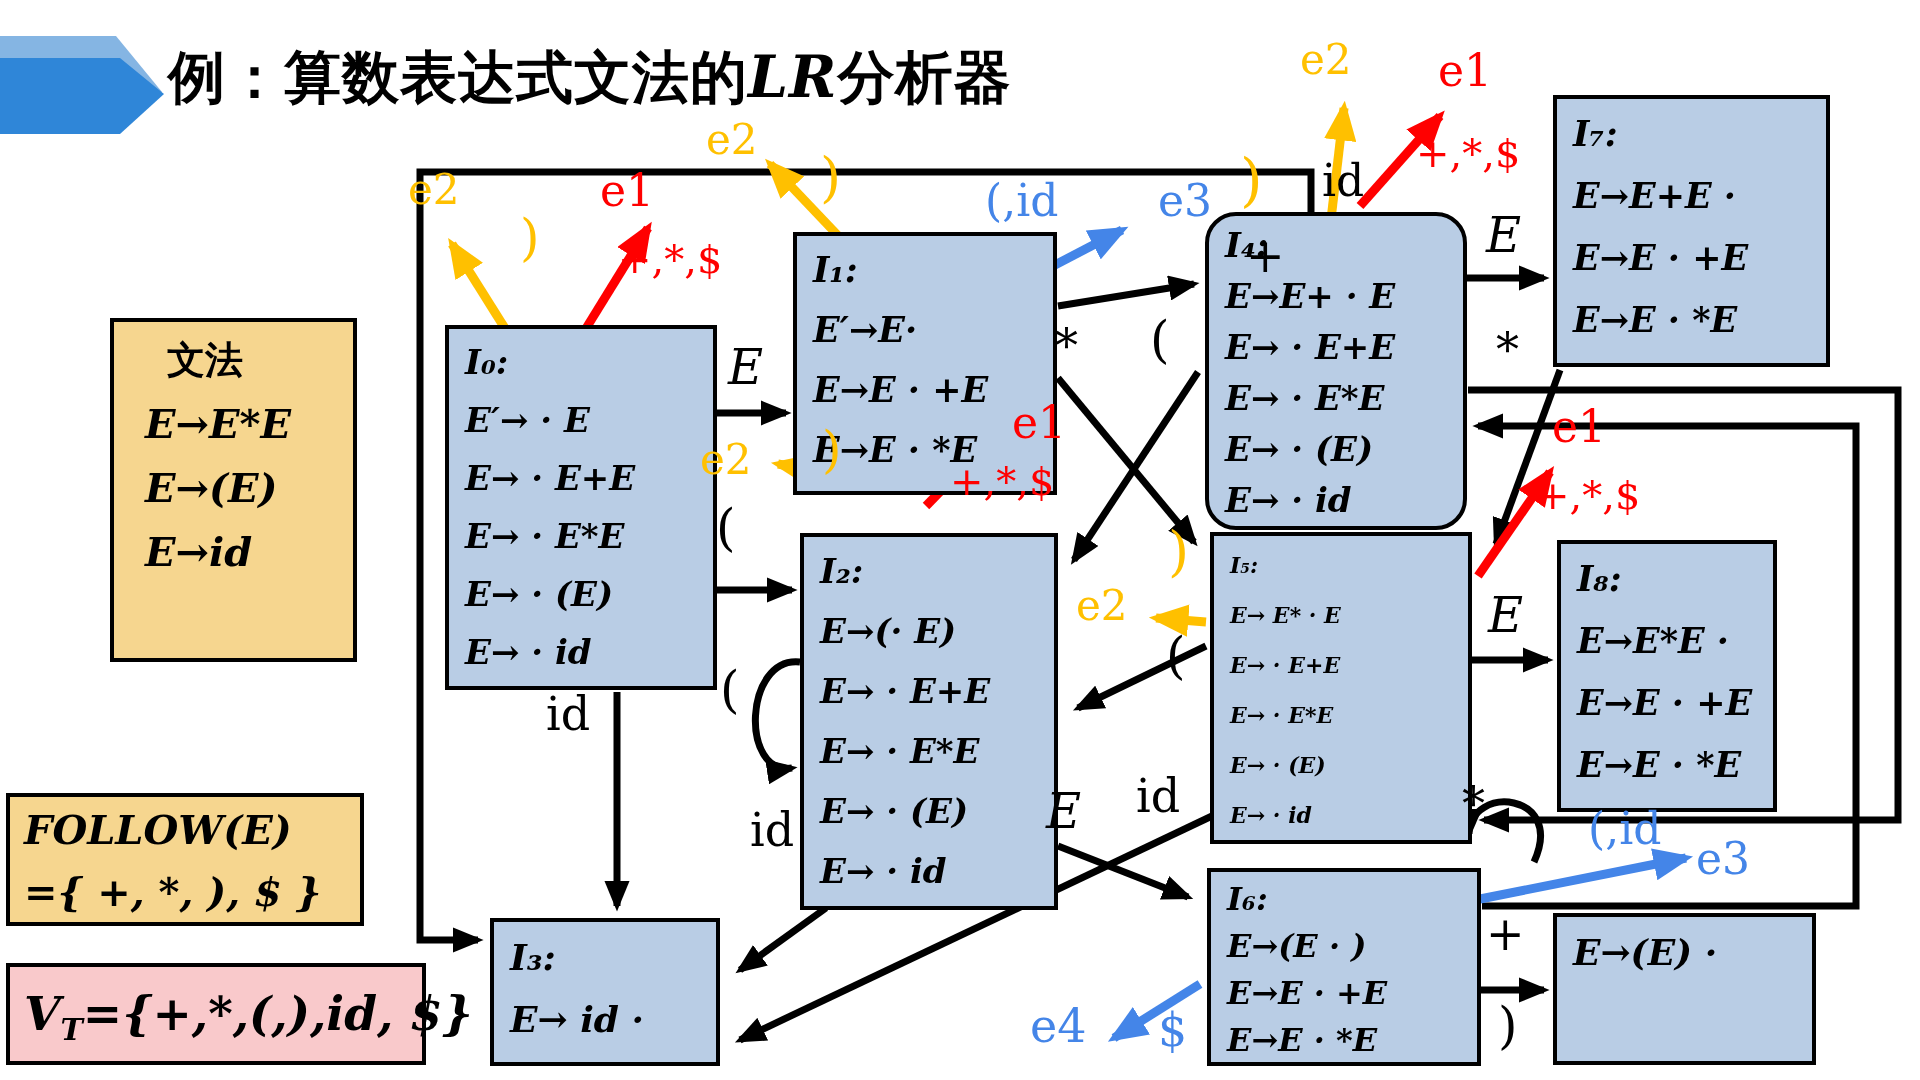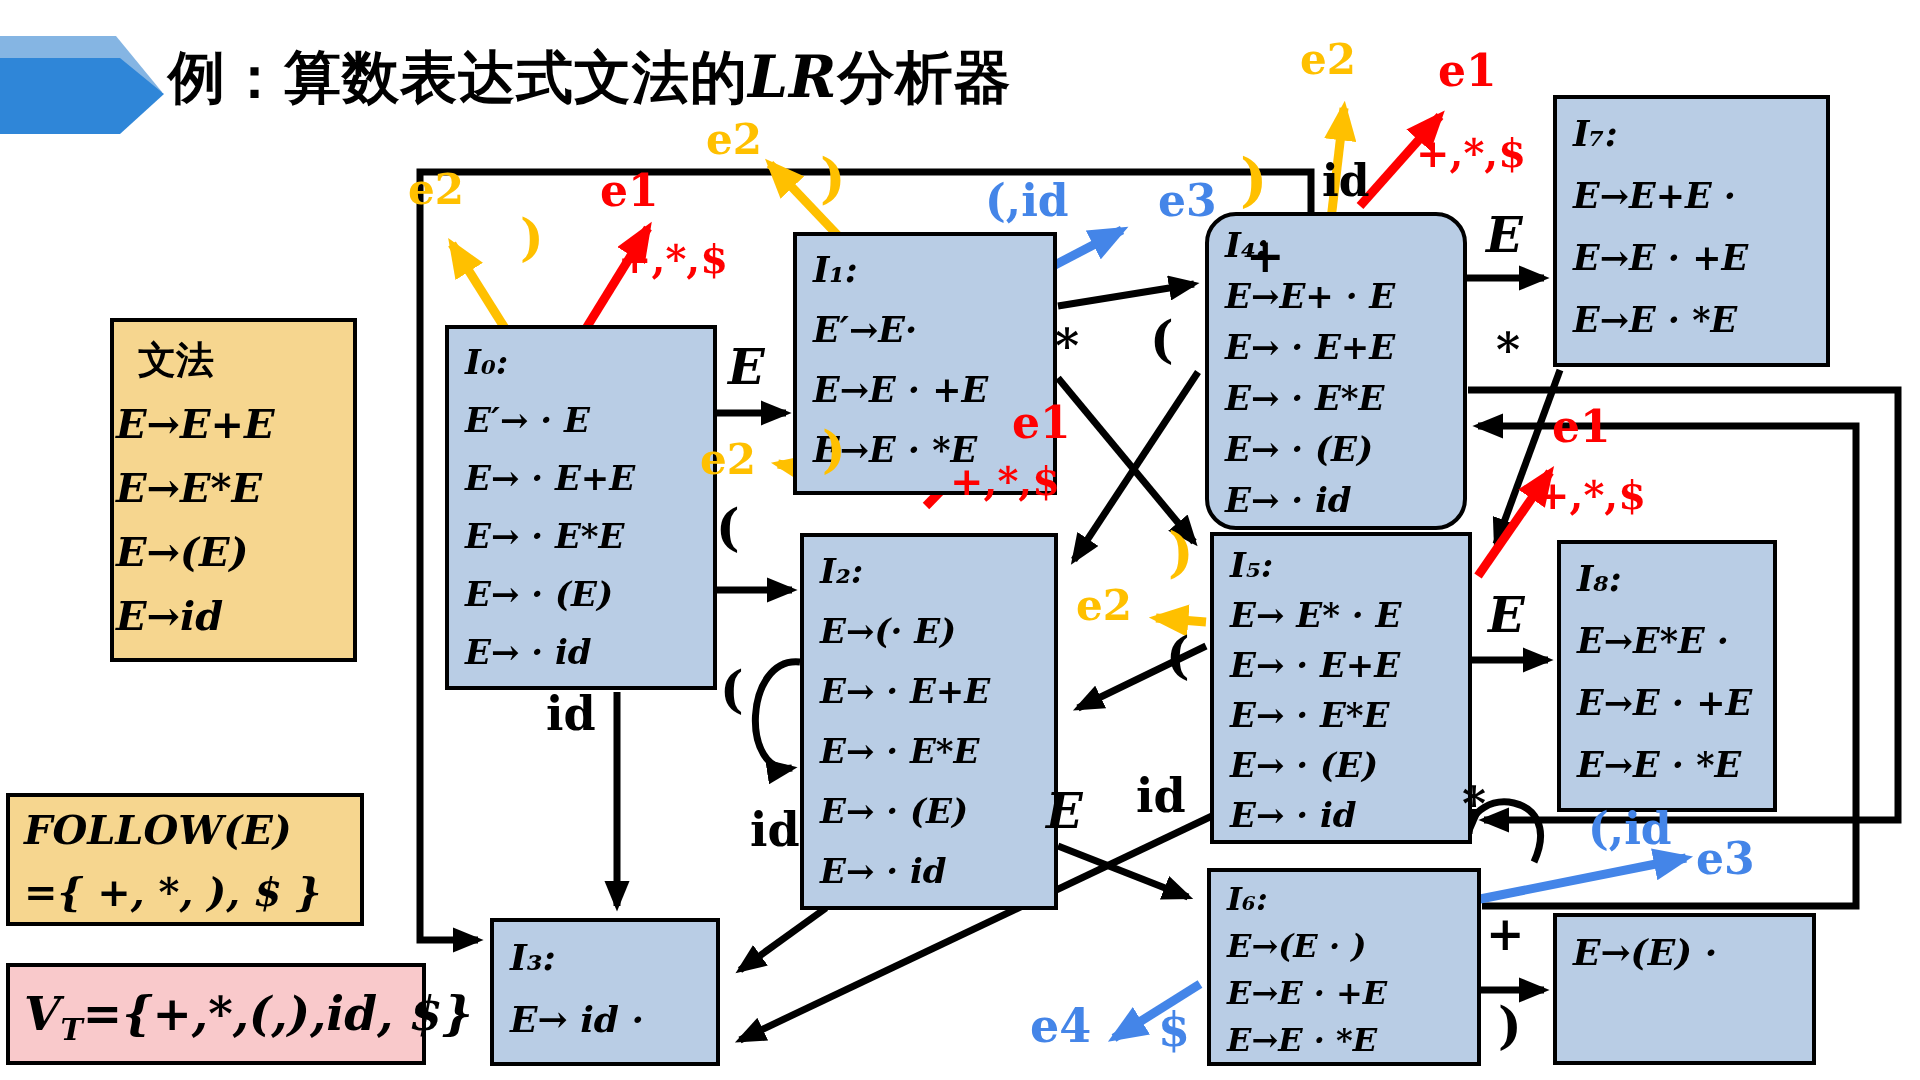--- a/index.html
+++ b/index.html
@@ -9,29 +9,29 @@
   .title{position:absolute;left:168px;top:40px;font-size:57px;font-weight:800;color:#000;
          font-family:"DejaVu Sans","Liberation Sans",sans-serif;letter-spacing:1px;white-space:nowrap;}
   .title .lat{font-family:"DejaVu Serif","Liberation Serif",serif;font-style:italic;}
   .state{position:absolute;background:#B9CDE5;border:4px solid #000;box-sizing:border-box;
          padding:4px 10px 0 16px;color:#000;font-family:"DejaVu Serif","Liberation Serif",serif;
          font-weight:bold;font-style:italic;white-space:nowrap;}
   .infobox{position:absolute;border:4px solid #000;box-sizing:border-box;color:#000;
          font-family:"DejaVu Serif","Liberation Serif",serif;font-weight:bold;font-style:italic;
          white-space:nowrap;}
   #grammar-box{left:110px;top:318px;width:247px;height:344px;background:#F6D68F;
-         font-size:40px;line-height:64px;padding:6px 0 0 2px;}
+         font-size:40px;line-height:64px;padding:6px 0 0 31px;}
   #grammar-box .heading{font-style:normal;font-family:"DejaVu Sans","Liberation Sans",sans-serif;
          font-size:38px;padding-left:22px;}
   #follow-box{left:6px;top:793px;width:358px;height:133px;background:#F6D68F;
          font-size:40px;line-height:62px;padding:2px 0 0 14px;}
   #vt-box{left:6px;top:963px;width:420px;height:102px;background:#F9C9CB;
          font-size:47px;line-height:94px;padding:0 0 0 14px;}
   #vt-box sub{font-size:30px;}
-  .lbl{position:absolute;font-family:"DejaVu Serif","Liberation Serif",serif;font-weight:bold;
+  .lbl{position:absolute;font-family:"DejaVu Serif","Liberation Serif",serif;font-weight:normal;
        white-space:nowrap;line-height:1.05;}
   .lbl.y{color:#FFC000;}
   .lbl.r{color:#FF0000;}
   .lbl.b{color:#4485E8;}
   .lbl.k{color:#000000;}
   .lbl.i{font-style:italic;}
 </style>
 </head>
 <body>
 
@@ -101,21 +101,20 @@
       <path d="M1200,984 L1114,1038" marker-end="url(#mB)"></path>
     </g>
   </svg>
 
   <div class="title">
     <span>例：算数表达式文法的</span><span class="lat">LR</span><span>分析器</span>
   </div>
 
   <div class="infobox" id="grammar-box">
     <div class="heading">文法</div>
-    <div>E→E+E</div>
     <div>E→E*E</div>
     <div>E→(E)</div>
     <div>E→id</div>
   </div>
 
   <div class="infobox" id="follow-box">
     <div>FOLLOW(E)</div>
     <div>={ +, *, ), $ }</div>
   </div>
 
@@ -151,21 +150,21 @@
         <div>E→ id ·</div>
       </div>
       <div class="state" style="left: 1205px; top: 212px; width: 262px; height: 318px; font-size: 34px; line-height: 51px; border-radius: 31px;">
         <div>I₄:</div>
         <div>E→E+ · E</div>
         <div>E→ · E+E</div>
         <div>E→ · E*E</div>
         <div>E→ · (E)</div>
         <div>E→ · id</div>
       </div>
-      <div class="state" style="left: 1210px; top: 532px; width: 262px; height: 312px; font-size: 34px; line-height: 50px;">
+      <div class="state" style="left: 1210px; top: 532px; width: 262px; height: 312px; font-size: 22px; line-height: 50px;">
         <div>I₅:</div>
         <div>E→ E* · E</div>
         <div>E→ · E+E</div>
         <div>E→ · E*E</div>
         <div>E→ · (E)</div>
         <div>E→ · id</div>
       </div>
       <div class="state" style="left: 1207px; top: 868px; width: 274px; height: 198px; font-size: 32px; line-height: 47px;">
         <div>I₆:</div>
         <div>E→(E · )</div>

